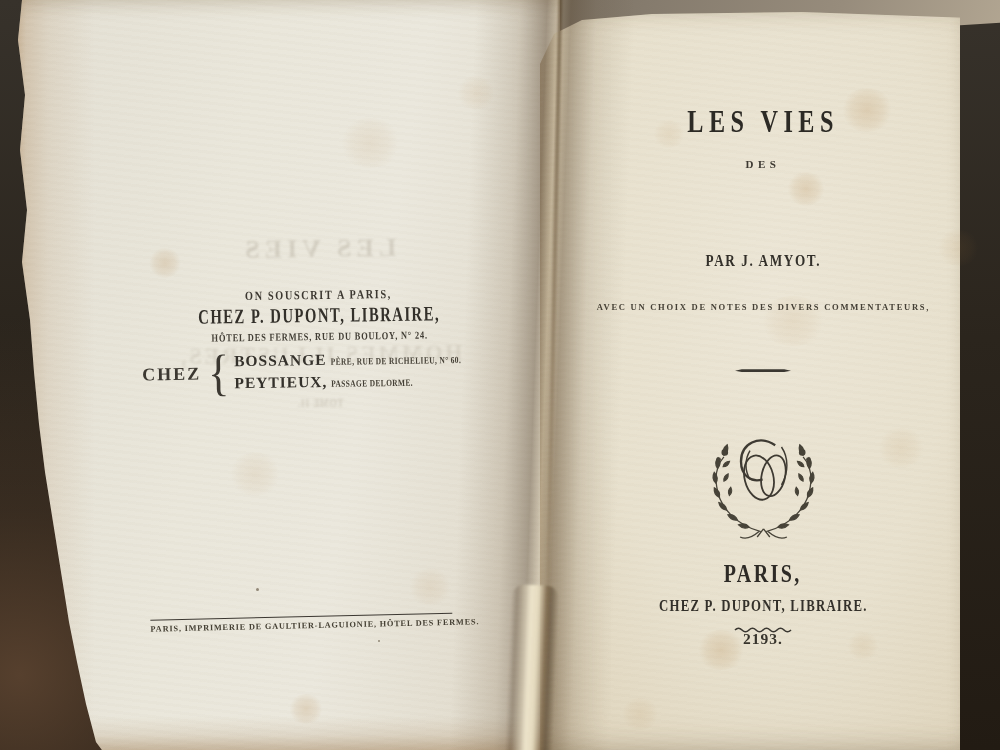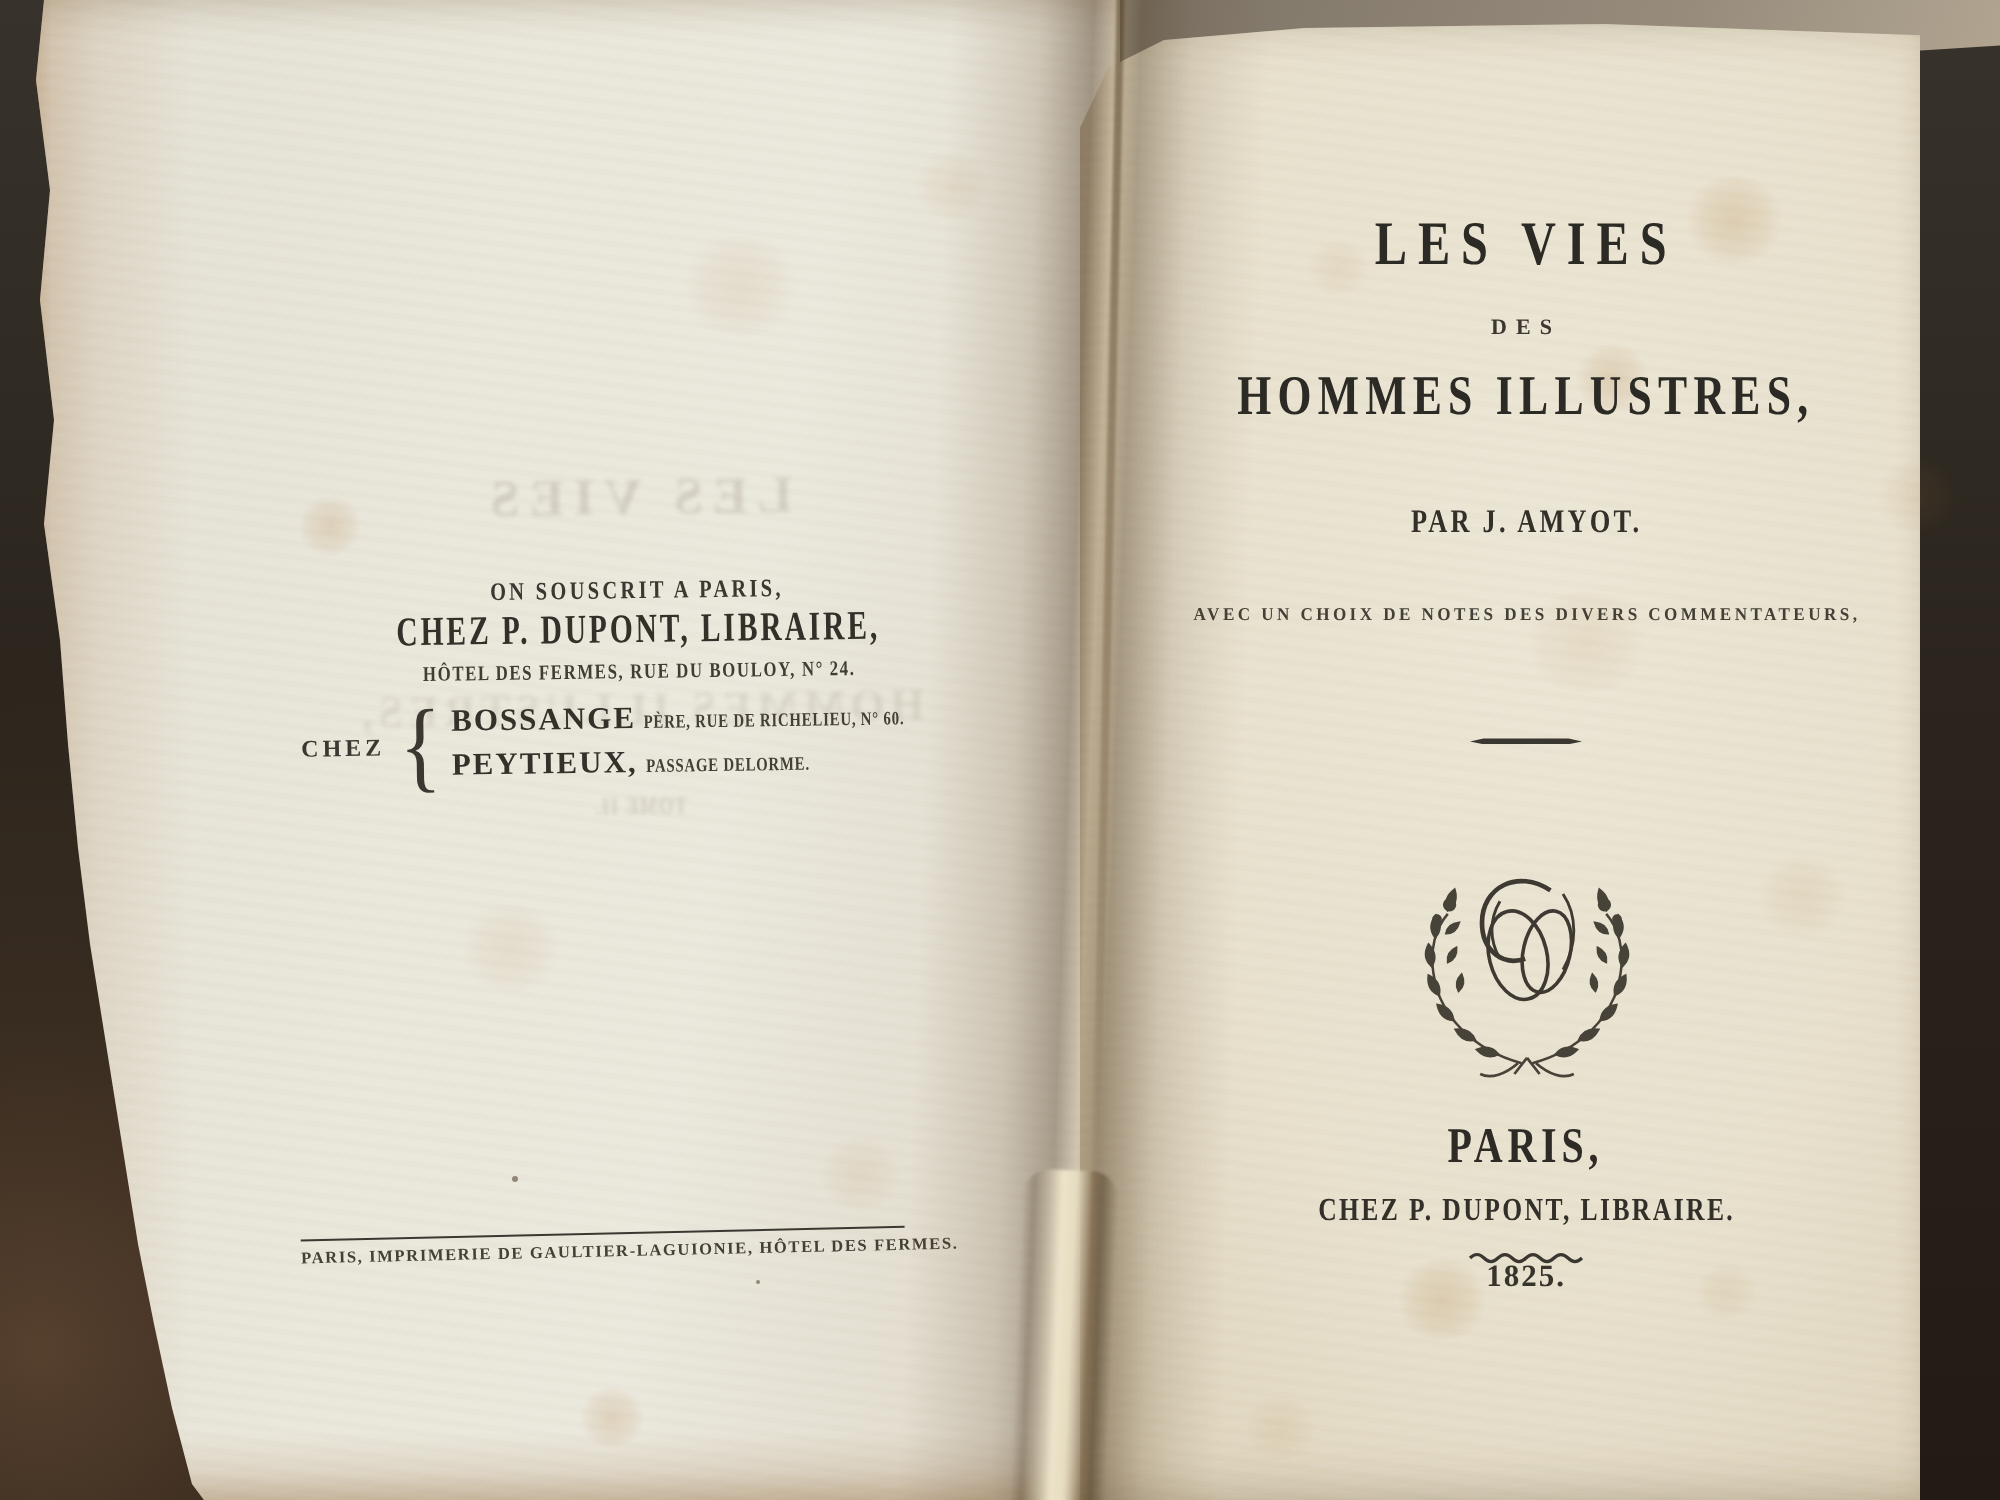--- a/index.html
+++ b/index.html
@@ -65,21 +65,21 @@
   .g2>span{transform:scaleX(-.95);}
   .g3{top:396px;font-size:12.5px;letter-spacing:1px;opacity:.22;}
   .g3>span{transform:scaleX(-.75);}
   .l1{top:288px;font-size:12.5px;letter-spacing:2px;font-weight:700;color:#3c3831;}
   .l1>span{display:inline-block;transform:scaleX(.82);}
   .l2{top:304px;font-size:20.5px;letter-spacing:2px;font-weight:700;color:#33302a;}
   .l2>span{display:inline-block;transform:scaleX(.72);}
   .l3{top:331px;font-size:10.5px;letter-spacing:1px;font-weight:700;color:#413d34;}
   .l3>span{display:inline-block;transform:scaleX(.8);}
   .chez-row{top:350px;display:flex;justify-content:center;align-items:center;}
-  .chez-label{font-size:12px;font-weight:700;letter-spacing:2px;margin-right:7px;color:#3c3831;}
+  .chez-label{font-size:18px;font-weight:700;letter-spacing:2px;margin-right:7px;color:#3c3831;}
   .brace{font-size:44px;font-weight:400;line-height:40px;transform:scaleY(1.15);color:#3c3831;}
   .sellers{margin-left:5px;text-align:left;}
   .seller{line-height:19px;white-space:nowrap;}
   .sname{font-size:15.5px;font-weight:700;letter-spacing:1px;color:#34312b;}
   .sdetail{display:inline-block;font-size:9.5px;font-weight:700;letter-spacing:.5px;color:#45403.6;color:#454036;transform:scaleX(.78);transform-origin:left center;}
   .imprint-block{top:616px !important;left:52px !important;right:auto !important;width:302px;transform:rotate(-.5deg);}
   .imprint-rule{border-top:1.7px solid #3b3731;height:0;}
   .imprint-text{margin-top:4px;font-size:8.3px;font-weight:700;letter-spacing:.8px;color:#45403 4;color:#454034;text-align:center;white-space:nowrap;}
 
   
@@ -179,21 +179,20 @@
       <div class="fox faint" style="left:396px;top:230px;width:44px;height:36px;"></div>
       <div class="fox" style="left:156px;top:630px;width:50px;height:40px;"></div>
       <div class="fox faint" style="left:306px;top:632px;width:34px;height:28px;"></div>
       <div class="fox faint" style="left:80px;top:698px;width:40px;height:32px;"></div>
       <div class="fox faint" style="left:218px;top:296px;width:70px;height:50px;"></div>
       <div class="fox faint" style="left:336px;top:428px;width:50px;height:40px;"></div>
 
       <div class="rtext">
         <div class="t1"><span class="cond">LES VIES</span></div>
         <div class="t2">DES</div>
-        <div class="t3"><span class="cond">HOMMES ILLUSTRES,</span></div>
         <div class="trans"><span class="cond">PAR J. AMYOT.</span></div>
         <div class="n1"><span class="cond">AVEC UN CHOIX DE NOTES DES DIVERS COMMENTATEURS,</span></div>
         <div class="swell">
             <i></i>
           </div>
 
         <div class="orn" aria-label="engraved monogram within laurel wreath">
           <svg width="135" height="126" viewBox="0 0 150 140" xmlns="http://www.w3.org/2000/svg">
             <defs>
               <path id="leaf" d="M0,0 Q5.5,-4.5 12,0 Q5.5,4.5 0,0 Z"></path>
@@ -225,21 +224,21 @@
           </svg>
         </div>
 
         <div class="city"><span class="cond">PARIS,</span></div>
         <div class="pub"><span class="cond">CHEZ P. DUPONT, LIBRAIRE.</span></div>
         <div class="wavy">
           <svg width="58" height="8" viewBox="0 0 58 8" xmlns="http://www.w3.org/2000/svg">
             <path d="M1,4 q3.5,-3.5 7,0 t7,0 t7,0 t7,0 t7,0 t7,0 t7,0 t7,0" fill="none" stroke="#3a3731" stroke-width="1.6"></path>
           </svg>
         </div>
-        <div class="year">1825.</div>
+        <div class="year">2193.</div>
       </div>
     </div>
   </div>
 
   <div class="gutter-shadow"></div>
   <div class="gutter-ridge"></div>
   <div class="crease-line"></div>
 </div>
 
 </body></html>

